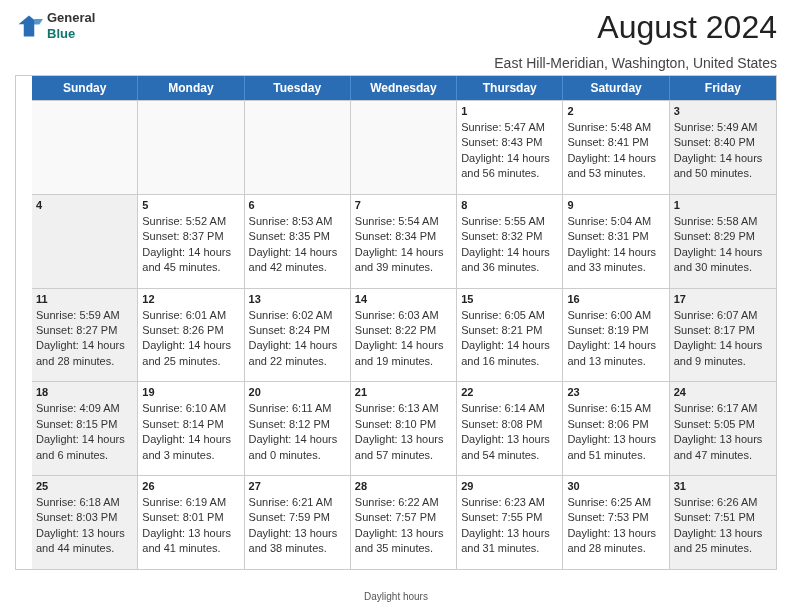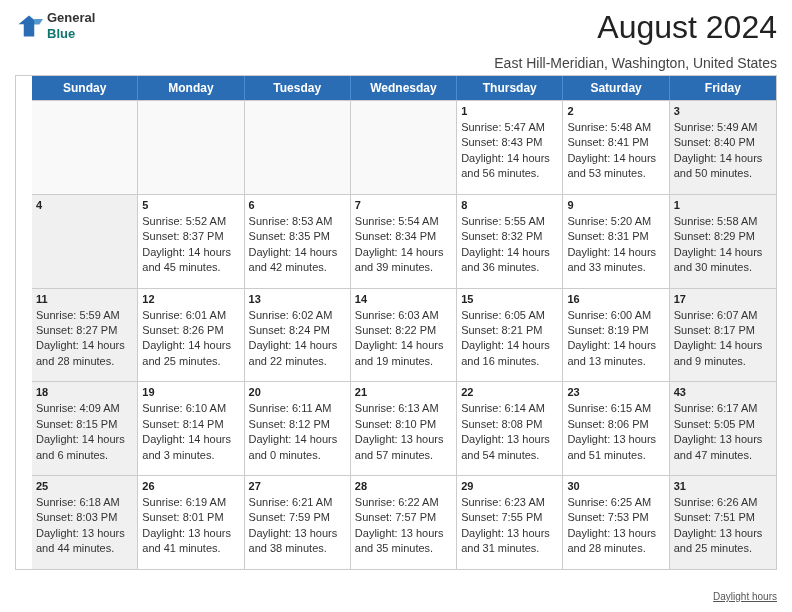--- a/index.html
+++ b/index.html
@@ -105,22 +105,21 @@
     }
     .cell-info {
       font-size: 11px;
       color: #333;
       line-height: 1.4;
     }
     .footer-note {
       font-size: 10px;
       color: #555;
       margin-top: 21px;
-      text-align: right;
-      text-decoration: underline;
+      text-align: center;
     }
   </style>
 </head>
 <body>
 
 <div class="page">
   <div class="header">
     <div class="logo">
       <svg class="logo-icon" viewBox="0 0 32 32">
         <polygon points="16,4 28,14 22,14 22,28 10,28 10,14 4,14" fill="#2a6db5"></polygon>
@@ -202,21 +201,21 @@
           </div>
           <div class="cal-cell">
             <span class="day-num">8</span>
             <div class="cell-info">Sunrise: 5:55 AM
 Sunset: 8:32 PM
 Daylight: 14 hours
 and 36 minutes.</div>
           </div>
           <div class="cal-cell">
             <span class="day-num">9</span>
-            <div class="cell-info">Sunrise: 5:20 AM
+            <div class="cell-info">Sunrise: 5:04 AM
 Sunset: 8:31 PM
 Daylight: 14 hours
 and 33 minutes.</div>
           </div>
           <div class="cal-cell shaded">
             <span class="day-num">1</span>
             <div class="cell-info">Sunrise: 5:58 AM
 Sunset: 8:29 PM
 Daylight: 14 hours
 and 30 minutes.</div>
@@ -310,21 +309,21 @@
 and 54 minutes.</div>
           </div>
           <div class="cal-cell">
             <span class="day-num">23</span>
             <div class="cell-info">Sunrise: 6:15 AM
 Sunset: 8:06 PM
 Daylight: 13 hours
 and 51 minutes.</div>
           </div>
           <div class="cal-cell shaded">
-            <span class="day-num">43</span>
+            <span class="day-num">24</span>
             <div class="cell-info">Sunrise: 6:17 AM
 Sunset: 5:05 PM
 Daylight: 13 hours
 and 47 minutes.</div>
           </div>
         </div>
         <div class="cal-row">
           <div class="cal-cell shaded">
             <span class="day-num">25</span>
             <div class="cell-info">Sunrise: 6:18 AM

